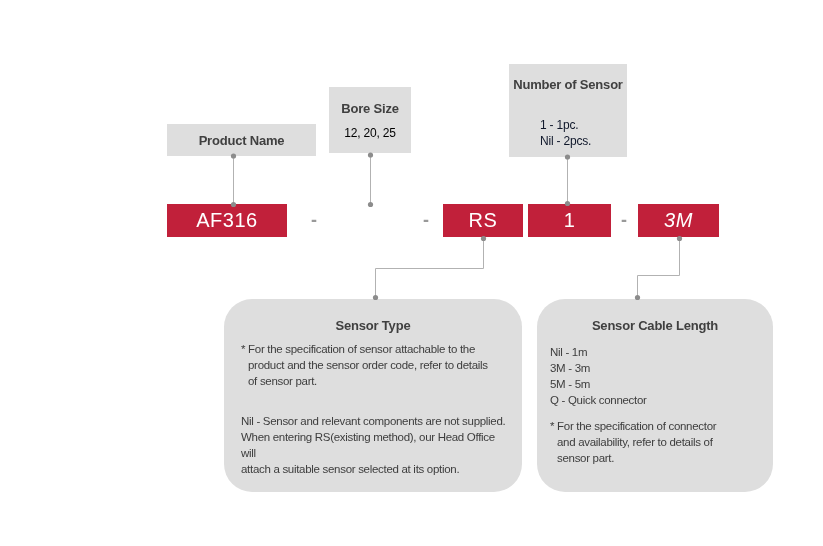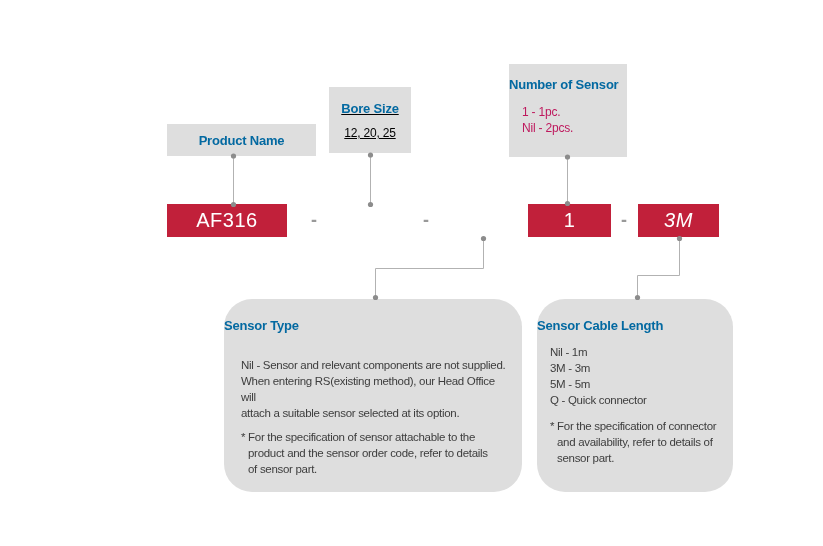--- a/index.html
+++ b/index.html
@@ -10,49 +10,50 @@
     width: 823px;
     height: 546px;
     background: #ffffff;
     overflow: hidden;
   }
   .gray-box {
     position: absolute;
     background: #dedede;
   }
   .label-title {
-    color: #0369a1;
+    color: #404040;
     font-weight: bold;
     font-size: 13px;
     letter-spacing: -0.2px;
+    text-align: center;
   }
   .product-name-box {
     left: 167px; top: 124px; width: 149px; height: 32px;
     display: flex; align-items: center; justify-content: center;
   }
   .bore-size-box {
     left: 329px; top: 87px; width: 82px; height: 66px;
-    padding-top: 14px; text-align: center; text-decoration: underline;
+    padding-top: 14px; text-align: center;
   }
   .bore-size-box .label-value {
     margin-top: 10px;
     font-size: 12px;
     color: #000000;
     letter-spacing: -0.2px;
   }
   .number-of-sensor-box {
     left: 509px; top: 64px; width: 118px; height: 93px;
     padding-top: 13px;
   }
   .number-of-sensor-box .label-options {
-    margin-top: 12px;
-    padding-left: 13px;
+    margin-top: 25px;
+    padding-left: 31px;
     font-size: 12px;
     line-height: 16px;
-    color: #be185d;
+    color: #0f172a;
     letter-spacing: -0.2px;
     white-space: pre-line;
     text-align: left;
   }
   .code-box {
     position: absolute;
     top: 204px; height: 33px;
     background: #c1203a;
     color: #ffffff;
     font-size: 20px;
@@ -77,21 +78,21 @@
   .dash-2 { left: 426px; }
   .dash-3 { left: 624px; }
   .detail-box {
     position: absolute;
     top: 299px; height: 193px;
     background: #dedede;
     padding-top: 19px;
     border-radius: 28px;
   }
   .sensor-type-box { left: 224px; width: 298px; }
-  .cable-length-box { left: 537px; width: 196px; }
+  .cable-length-box { left: 537px; width: 236px; }
   .detail-text {
     font-size: 11.5px;
     line-height: 16px;
     letter-spacing: -0.3px;
     color: #3d3d3d;
     white-space: pre-line;
   }
   .sensor-type-box .detail-desc { margin-top: 24px; padding-left: 17px; padding-right: 10px; }
   .sensor-type-box .detail-note { margin-top: 8px; padding-left: 24px; padding-right: 10px; text-indent: -7px; }
   .cable-length-box .detail-options { margin-top: 11px; padding-left: 13px; padding-right: 8px; }
@@ -118,32 +119,33 @@
 
   <div class="gray-box number-of-sensor-box">
     <div class="label-title">Number of Sensor</div>
     <div class="label-options">1 - 1pc.
 Nil - 2pcs.</div>
   </div>
 
   <div class="code-box code-product">AF316</div>
   <div class="dash dash-1">-</div>
   <div class="dash dash-2">-</div>
+  <div class="code-box code-sensor-type">RS</div>
   <div class="code-box code-sensor-count">1</div>
   <div class="dash dash-3">-</div>
   <div class="code-box code-cable">3M</div>
 
   <div class="detail-box sensor-type-box">
     <div class="label-title">Sensor Type</div>
+    <div class="detail-text detail-note">* For the specification of sensor attachable to the
+product and the sensor order code, refer to details
+of sensor part.</div>
     <div class="detail-text detail-desc">Nil - Sensor and relevant components are not supplied.
 When entering RS(existing method), our Head Office will
 attach a suitable sensor selected at its option.</div>
-    <div class="detail-text detail-note">* For the specification of sensor attachable to the
-product and the sensor order code, refer to details
-of sensor part.</div>
   </div>
 
   <div class="detail-box cable-length-box">
     <div class="label-title">Sensor Cable Length</div>
     <div class="detail-text detail-options">Nil - 1m
 3M - 3m
 5M - 5m
 Q - Quick connector</div>
     <div class="detail-text detail-note">* For the specification of connector
 and availability, refer to details of

